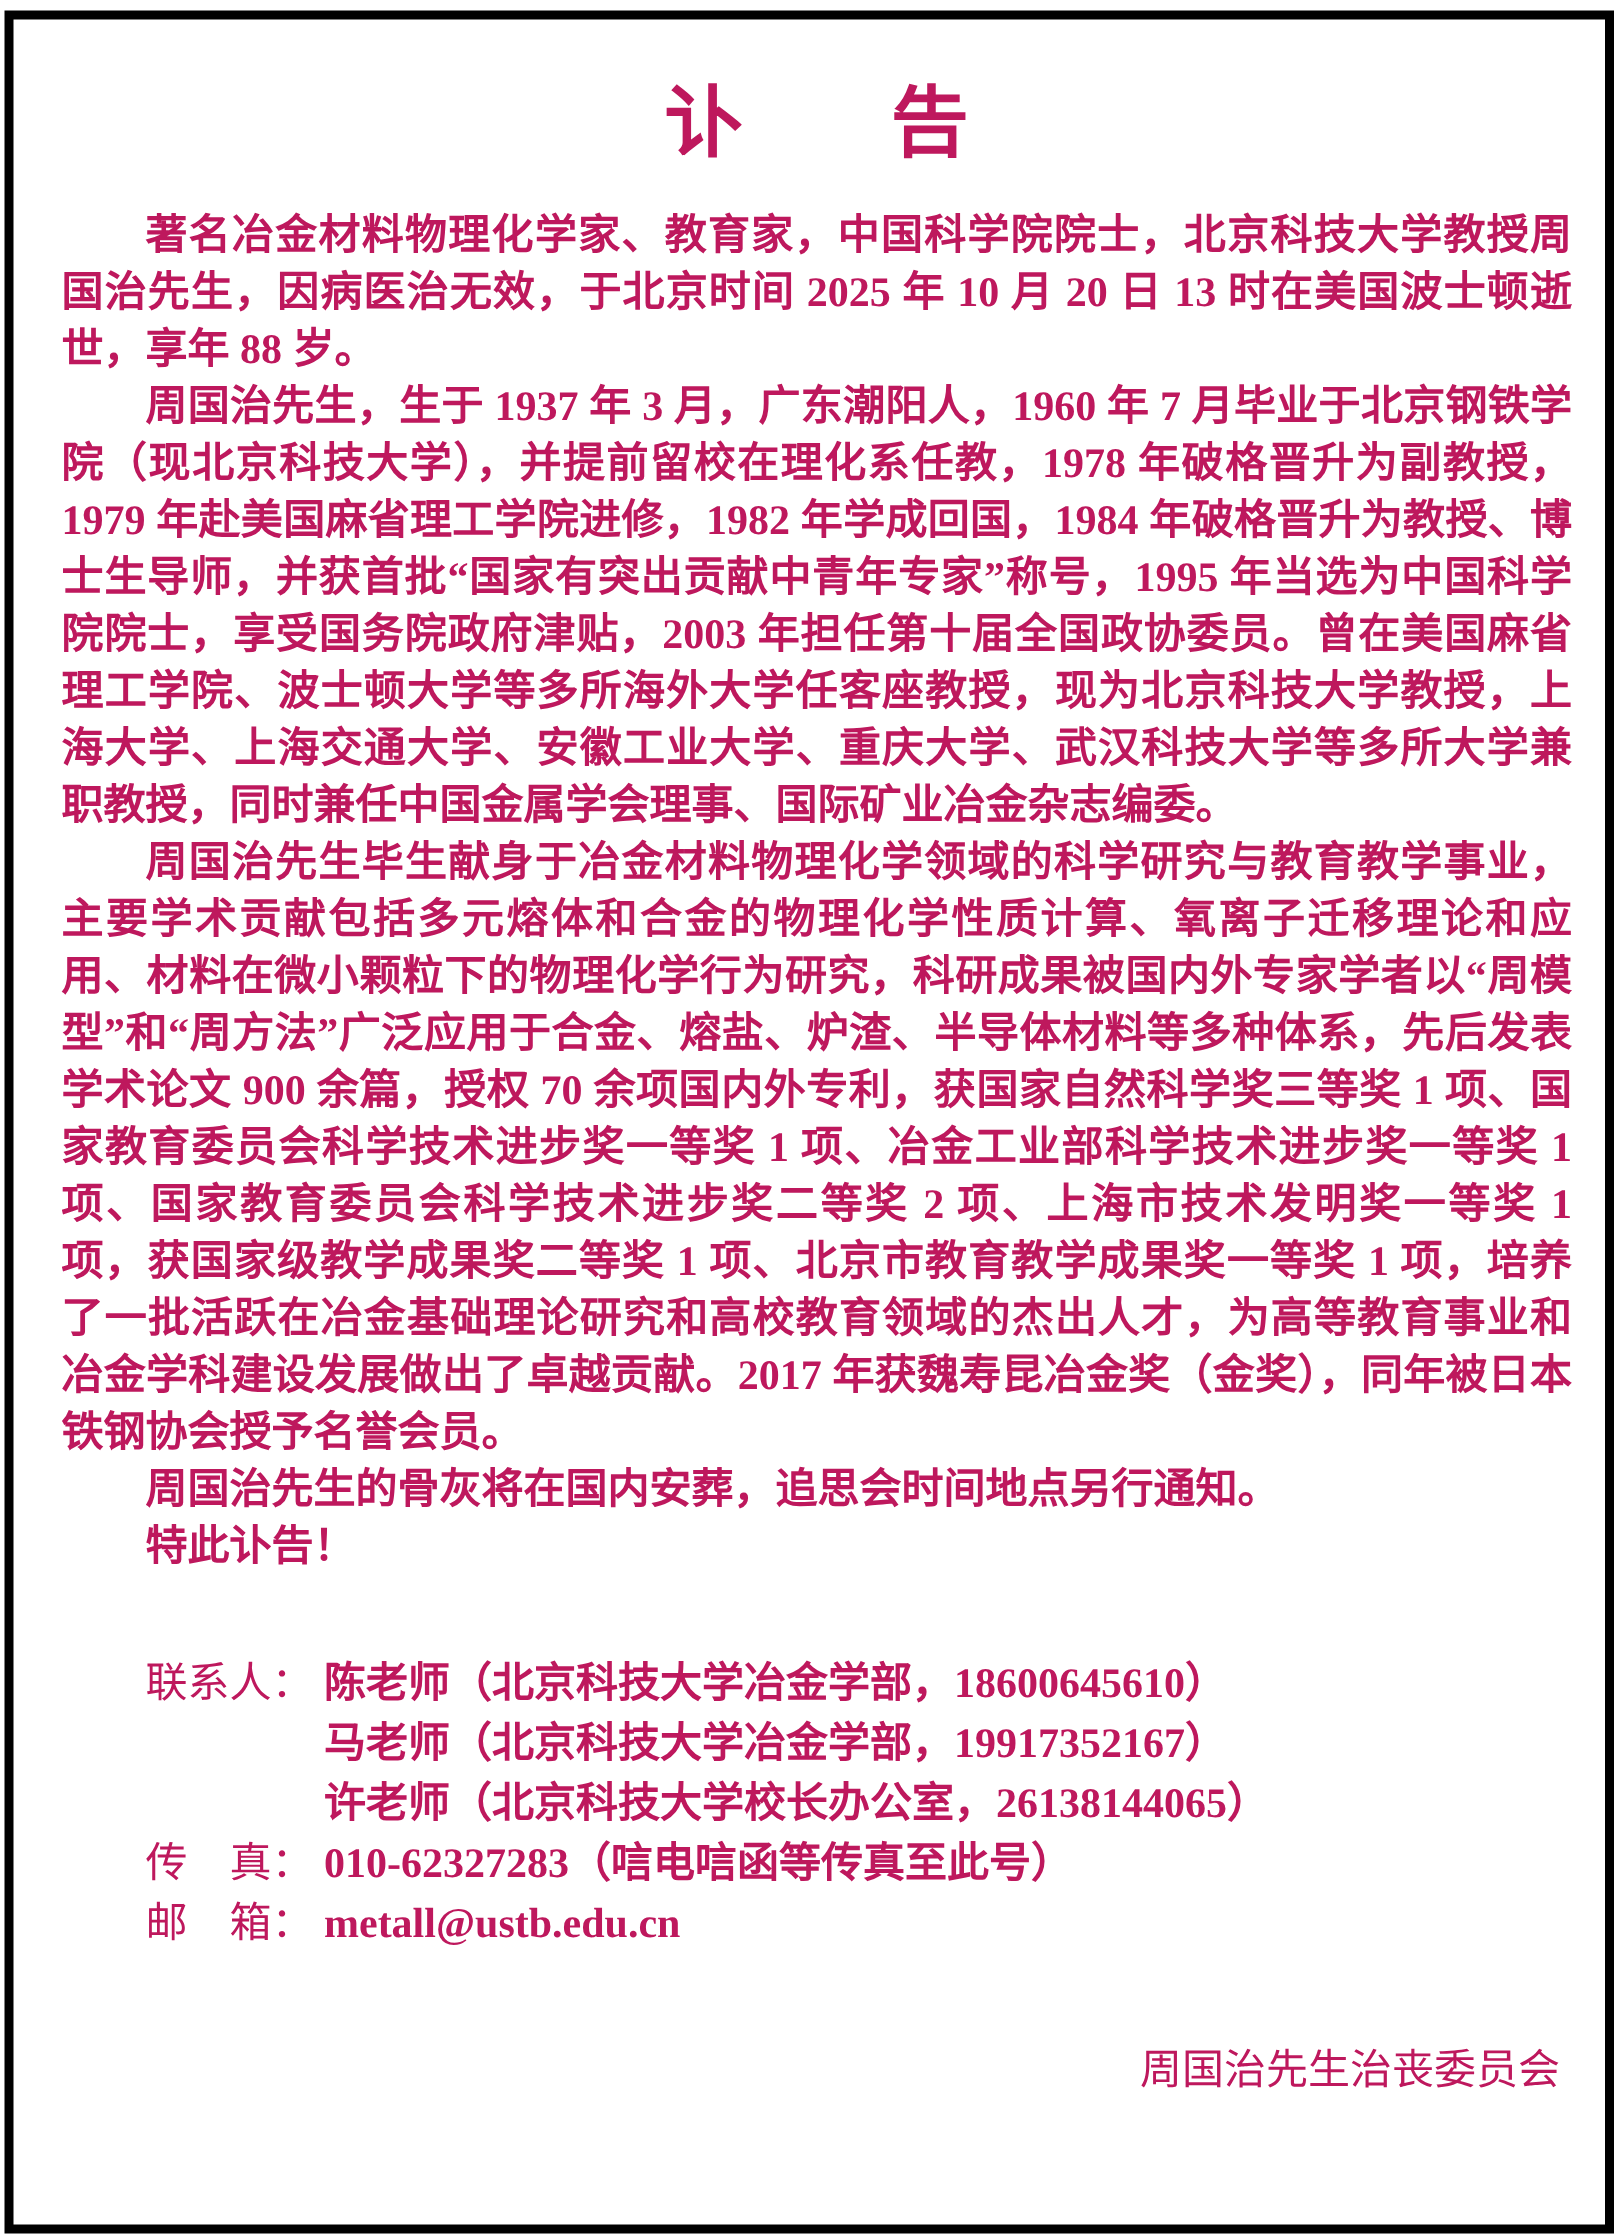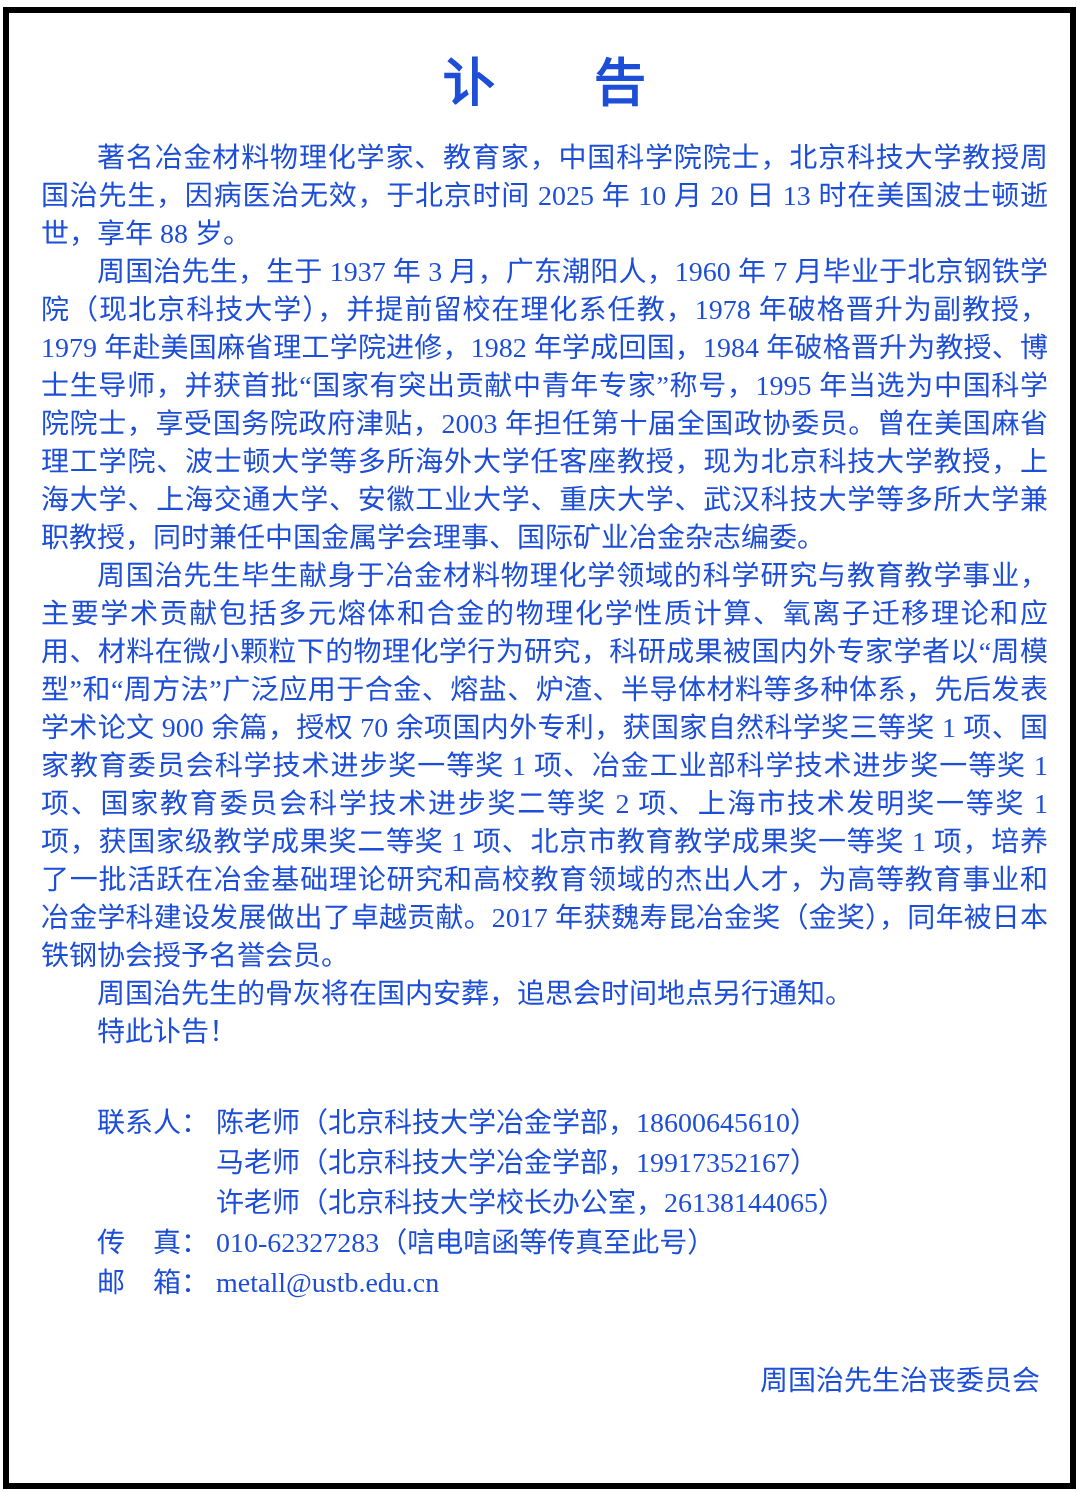--- a/index.html
+++ b/index.html
@@ -5,21 +5,21 @@
   html, body {
     margin: 0;
     padding: 0;
     background: #ffffff;
   }
   .page {
     position: relative;
     width: 1080px;
     height: 1492px;
     background: #ffffff;
-    color: #1d4ed8;
+    color: #be185d;
     font-family: "Liberation Serif", "DejaVu Serif", serif;
     overflow: hidden;
   }
   .frame {
     position: absolute;
     left: 3px;
     top: 7px;
     right: 4px;
     bottom: 3px;
     border: 6px solid #000000;
@@ -45,39 +45,41 @@
   .body-text {
     margin-top: 26px;
     font-size: 28px;
     line-height: 38px;
     text-align: justify;
   }
   .body-text p {
     margin: 0;
     padding: 0;
     text-indent: 2em;
+    font-weight: bold;
   }
   .contacts {
     margin-top: 52px;
     padding-left: 2em;
     font-size: 28px;
     line-height: 40px;
   }
   .c-row {
     white-space: nowrap;
   }
   .c-label {
     display: inline-block;
     width: 4em;
     vertical-align: top;
     font-family: Liberation Serif, serif;
   }
   .c-value {
     display: inline-block;
     vertical-align: top;
+    font-weight: bold;
   }
   .signature {
     margin-top: 58px;
     padding-right: 8px;
   }
   .sig-block {
     width: max-content;
     margin-left: auto;
     margin-right: 0;
     text-align: center;

